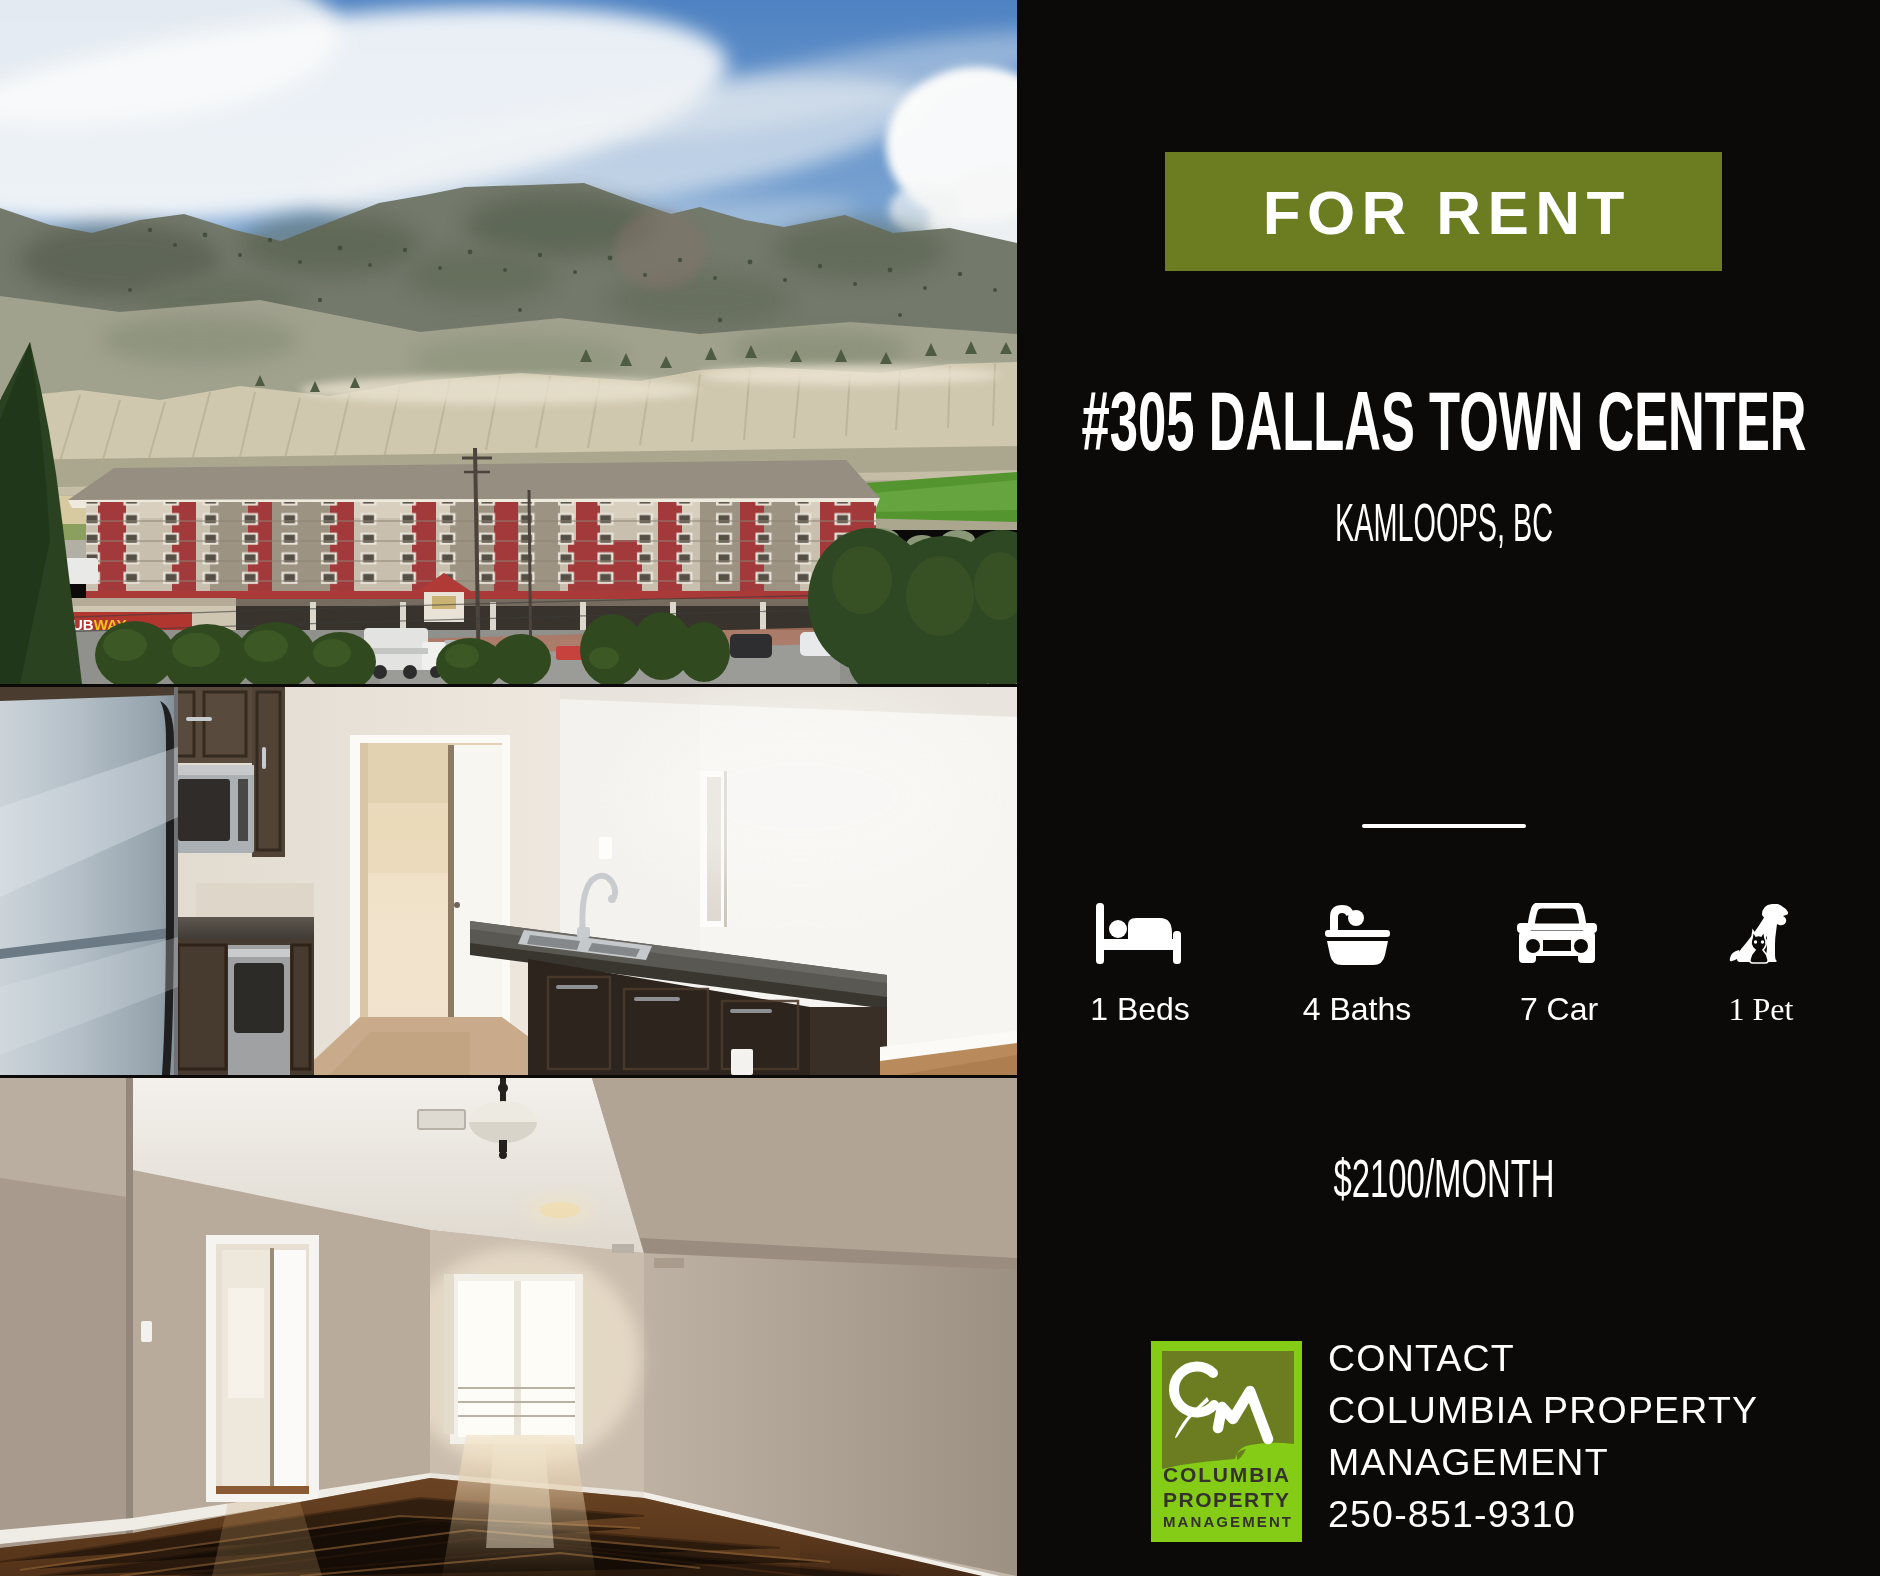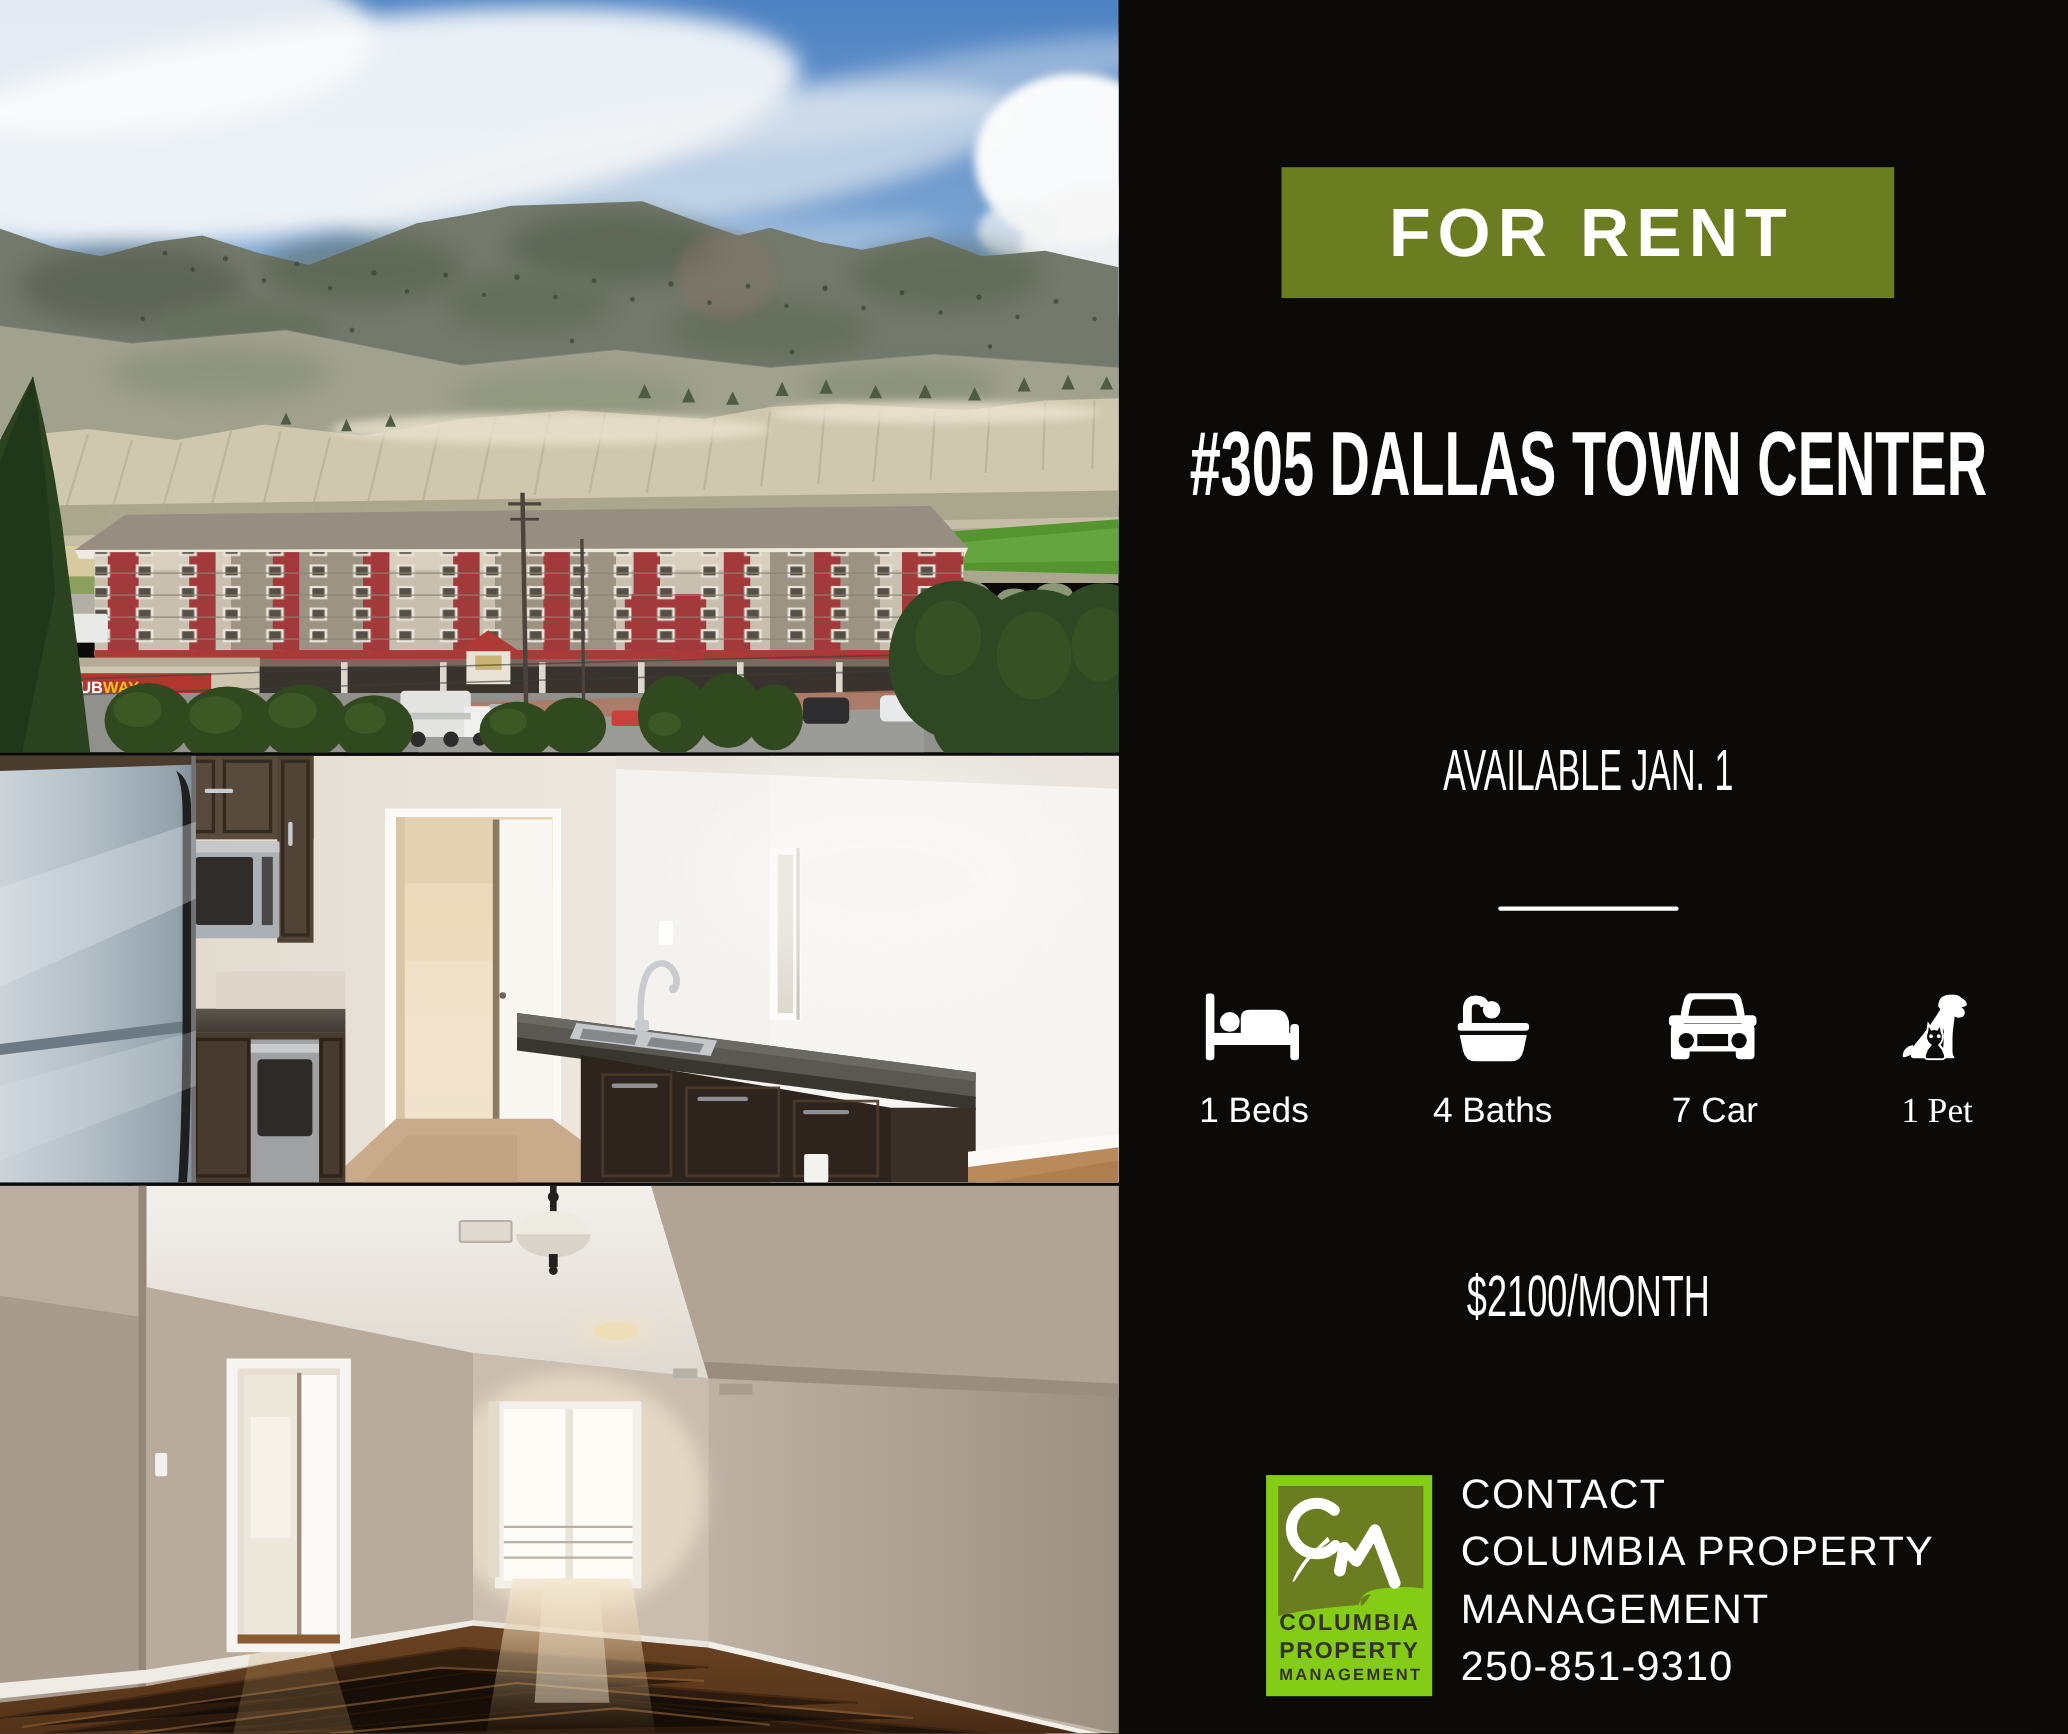--- a/index.html
+++ b/index.html
@@ -544,24 +544,24 @@
 
   <div class="abs" style="left:1165px;top:152px;width:557px;height:119px;background:#6c7c20;"></div>
 
   <div class="abs" style="left:1165px;top:177px;width:557px;text-align:center;color:#fff;
        font-size:62px;font-weight:bold;letter-spacing:6.4px;text-indent:6.4px;">FOR RENT</div>
 
   <div class="ctr" style="top:374px;">
     <span class="sx" id="title" style="font-size:83px;font-weight:bold;transform:scaleX(0.6125);">#305 DALLAS TOWN CENTER</span>
   </div>
 
-
-  <div class="ctr" style="top:670px;">
-    <span class="sx" id="avail" style="font-size:53px;transform:scaleX(0.584);">AVAILABLE JAN. 1</span>
-  </div>
+  <div class="ctr" style="top:492px;">
+    <span class="sx" id="city" style="font-size:53px;transform:scaleX(0.544);">KAMLOOPS, BC</span>
+  </div>
+
 
   <div class="abs" style="left:1362px;top:824px;width:164px;height:4px;background:#fff;border-radius:2px;"></div>
 
   <svg class="abs" style="left:1096px;top:903px;" width="85" height="61" viewBox="0 0 85 61">
     <rect x="0" y="0" width="8" height="61" rx="3.5" fill="#fff"></rect>
     <rect x="77" y="28" width="8" height="33" rx="3.5" fill="#fff"></rect>
     <rect x="6" y="36" width="73" height="11" fill="#fff"></rect>
     <circle cx="22" cy="26" r="9" fill="#fff"></circle>
     <path d="M32,37 v-15 q0,-7 8,-7 h24 q12,0 12,15 v7 z" fill="#fff"></path>
   </svg>

